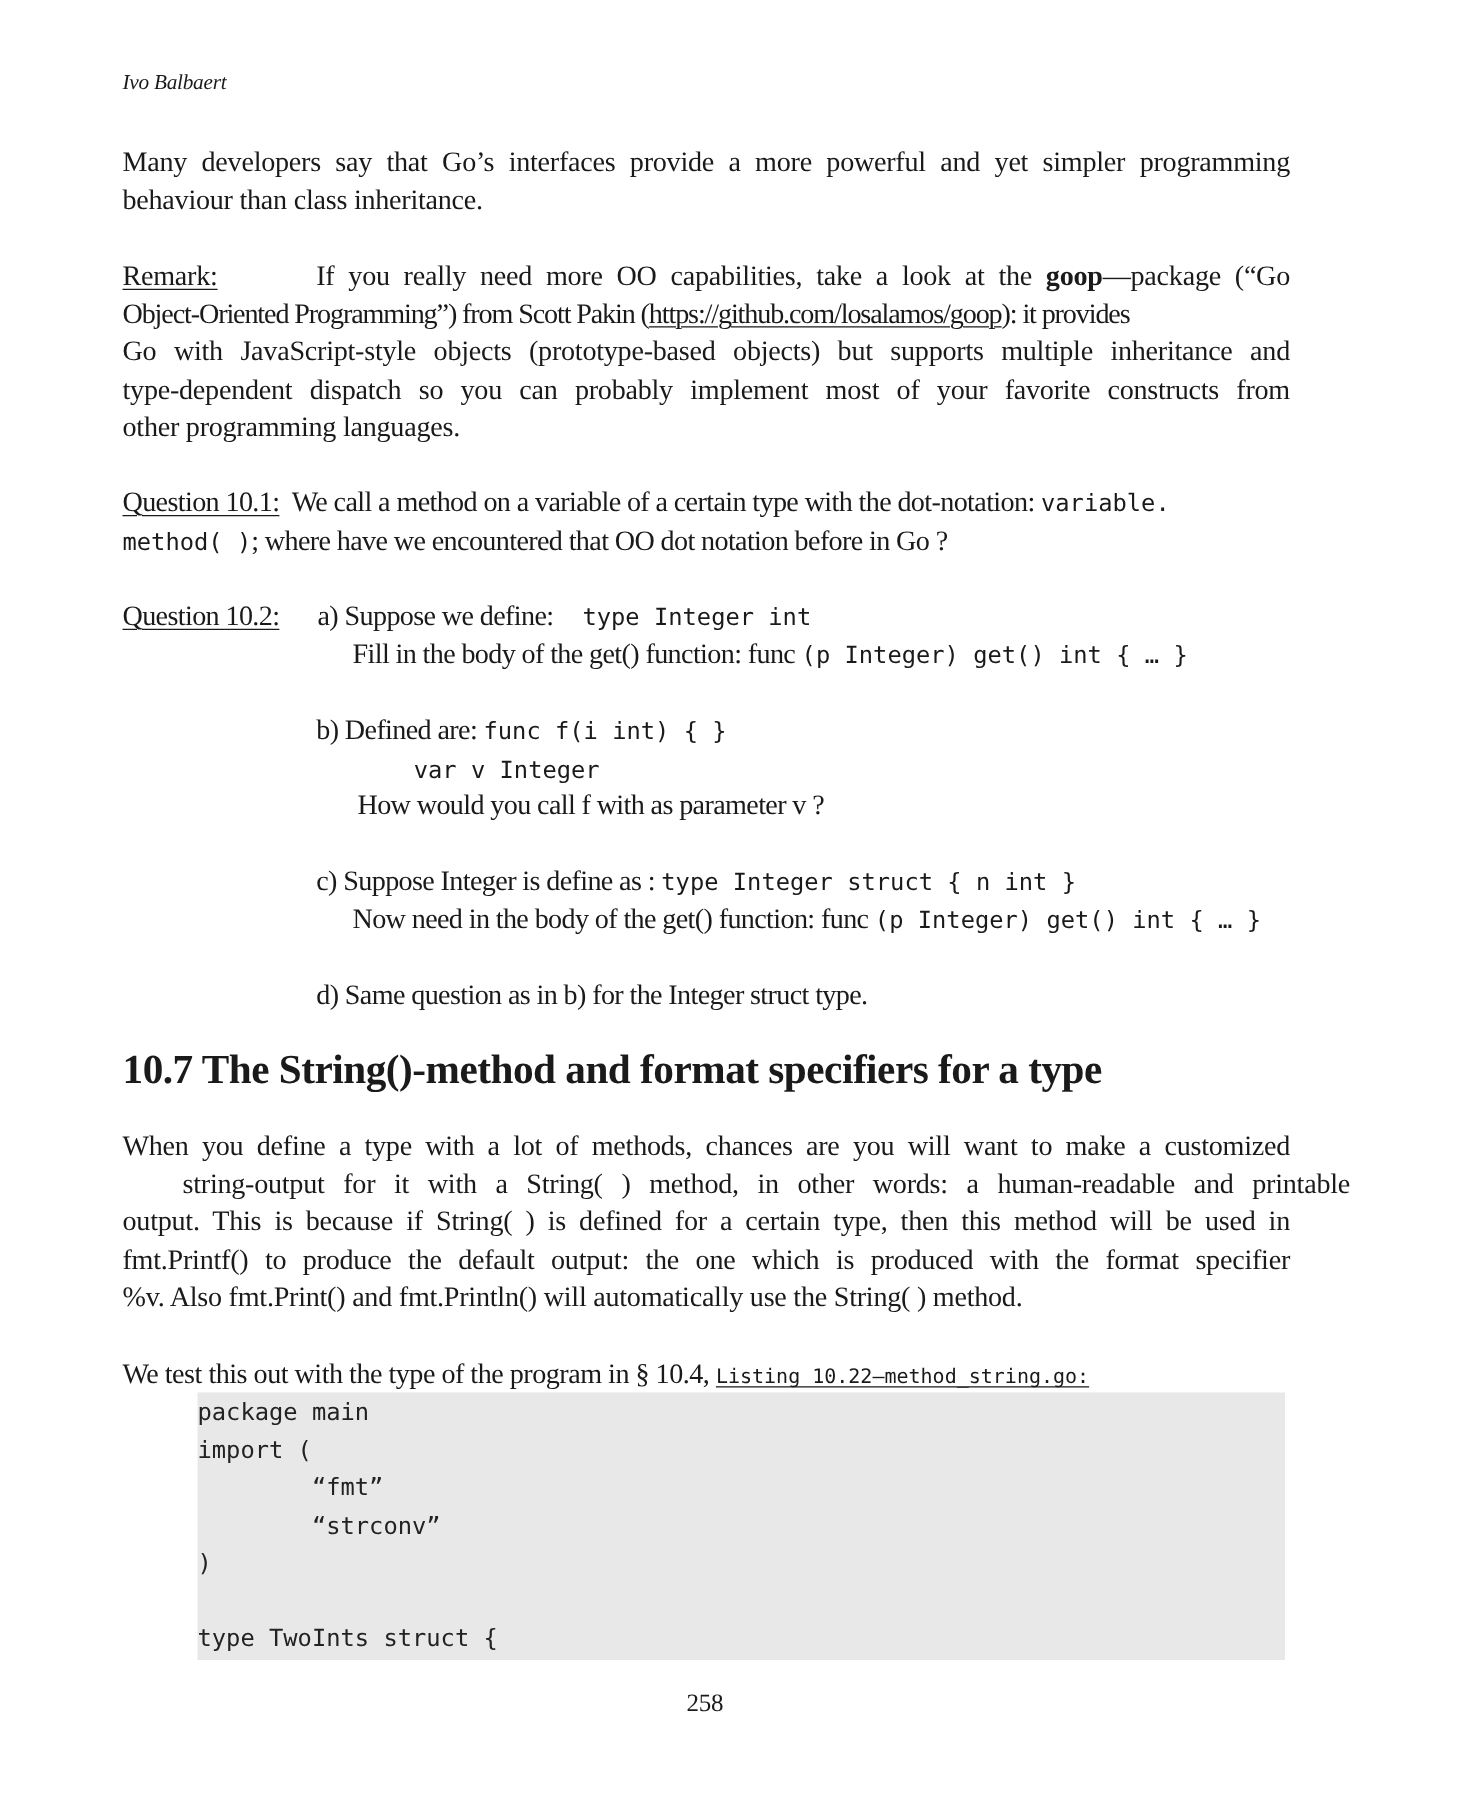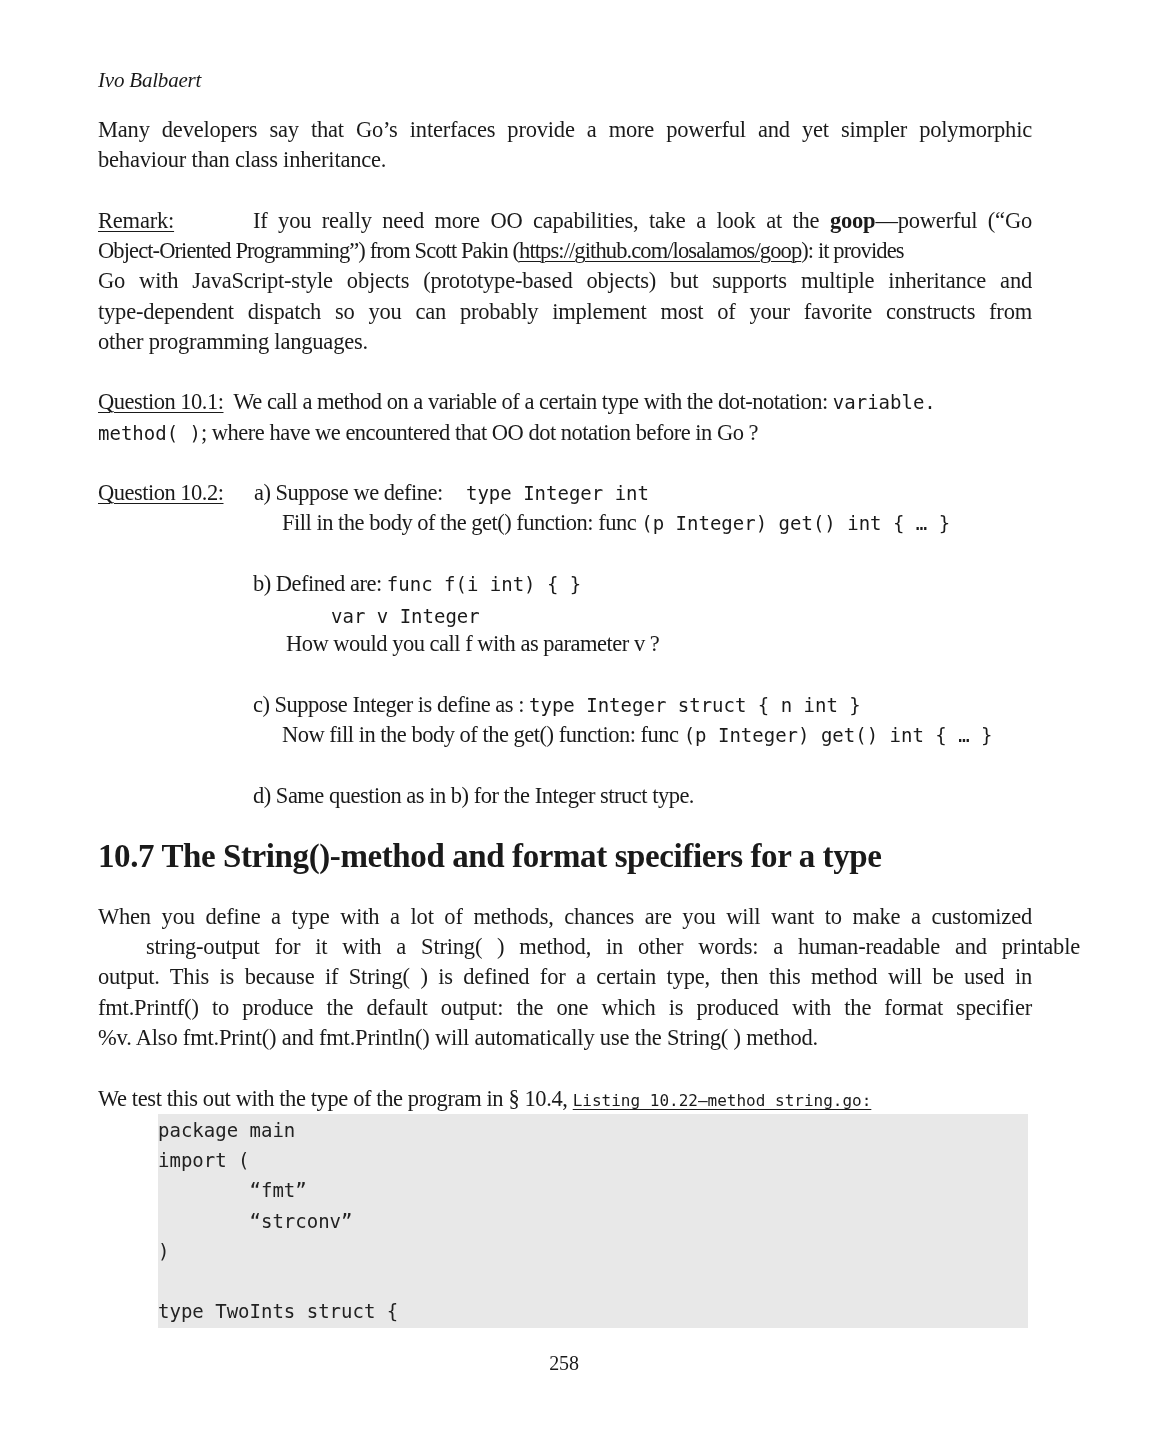--- a/index.html
+++ b/index.html
@@ -2,42 +2,42 @@
 <html><head>
   <meta charset="utf-8">
   <style>
     html, body { margin: 0; padding: 0; background: #ffffff; }
     body { width: 1168px; height: 1440px; position: relative; overflow: hidden; color: #1a1a1a;
            font-family: "Liberation Serif", "DejaVu Serif", serif; }
     .abs { position: absolute; }
     .serif { font-family: "Liberation Serif", "DejaVu Serif", serif; font-size: 22.5px; letter-spacing: -0.2px; }
     .mono { font-family: "DejaVu Sans Mono", "Liberation Mono", monospace; font-size: 19px; letter-spacing: 0px; }
     .u { text-decoration: underline; text-underline-offset: 3px; text-decoration-thickness: 1px; }
-    .header { left: 98px; top: 68px; font-style: italic; font-size: 21px; }
+    .header { left: 98px; top: 56px; font-style: italic; font-size: 17px; }
     .line { white-space: nowrap; position: absolute; }
     .heading { left: 98px; top: 838px; font-weight: bold; font-size: 33px; letter-spacing: -0.4px; }
     .code { left: 158px; top: 1114px; width: 870px; height: 214px; background: #e8e8e8; }
     .code .cl { position: absolute; left: 0; white-space: pre; color: #222; }
     .pagenum { left: 0; width: 1128px; top: 1352px; text-align: center; font-size: 20px; }
     b { font-weight: bold; font-family: Liberation Serif, serif; }
   </style>
 </head>
 <body>
 
 <div class="abs serif header">Ivo Balbaert</div>
 
 <div class="abs serif">
-  <div class="line" style="left:98px; top:117px; width:934px; text-align:justify; text-align-last:justify;">Many developers say that Go’s interfaces provide a more powerful and yet simpler polymorphic</div>
+  <div class="line" style="left:98px; top:117px; width:934px; text-align:justify; text-align-last:justify;">Many developers say that Go’s interfaces provide a more powerful and yet simpler programming</div>
   <div class="line" style="left:98px; top:147px;">behaviour than class inheritance.</div>
 </div>
 
 <div class="abs serif">
   <span class="line u" style="left:98px; top:208px;">Remark:</span>
   <div class="line" style="left:253px; top:208px; width:779px; text-align-last:justify;">
-    <span>If you really need more OO capabilities, take a look at the </span><b>goop</b><span>—powerful (“Go</span>
+    <span>If you really need more OO capabilities, take a look at the </span><b>goop</b><span>—package (“Go</span>
   </div>
   <div class="line" style="left:98px; top:238px; letter-spacing:-0.9px;">
     <span>Object-Oriented Programming”) from Scott Pakin (</span><a class="u" style="color:inherit;">https://github.com/losalamos/goop</a><span>): it provides</span>
   </div>
   <div class="line" style="left:98px; top:268px; width:934px; text-align:justify; text-align-last:justify;">Go with JavaScript-style objects (prototype-based objects) but supports multiple inheritance and</div>
   <div class="line" style="left:98px; top:299px; width:934px; text-align:justify; text-align-last:justify;">type-dependent dispatch so you can probably implement most of your favorite constructs from</div>
   <div class="line" style="left:98px; top:329px;">other programming languages.</div>
 </div>
 
 <div class="abs serif">
@@ -67,21 +67,21 @@
     <span class="mono">func f(i int) { }</span>
   </div>
   <div class="line mono" style="left:331px; top:605px;">var v Integer</div>
   <div class="line" style="left:286px; top:631px; letter-spacing:-0.5px;">How would you call f with as parameter v ?</div>
 
   <div class="line" style="left:253px; top:692px; letter-spacing:-0.5px;">
     <span>c) Suppose Integer is define as :</span>
     <span class="mono">type Integer struct { n int }</span>
   </div>
   <div class="line" style="left:282px; top:722px; letter-spacing:-0.5px;">
-    <span>Now fill in the body of the get() function: func</span>
+    <span>Now need in the body of the get() function: func</span>
     <span class="mono">(p Integer) get() int { … }</span>
   </div>
 
   <div class="line" style="left:253px; top:783px; letter-spacing:-0.5px;">d) Same question as in b) for the Integer struct type.</div>
 </div>
 
 <div class="abs serif heading">10.7 The String()-method and format specifiers for a type</div>
 
 <div class="abs serif">
   <div class="line" style="left:98px; top:904px; width:934px; text-align:justify; text-align-last:justify;">When you define a type with a lot of methods, chances are you will want to make a customized</div>

